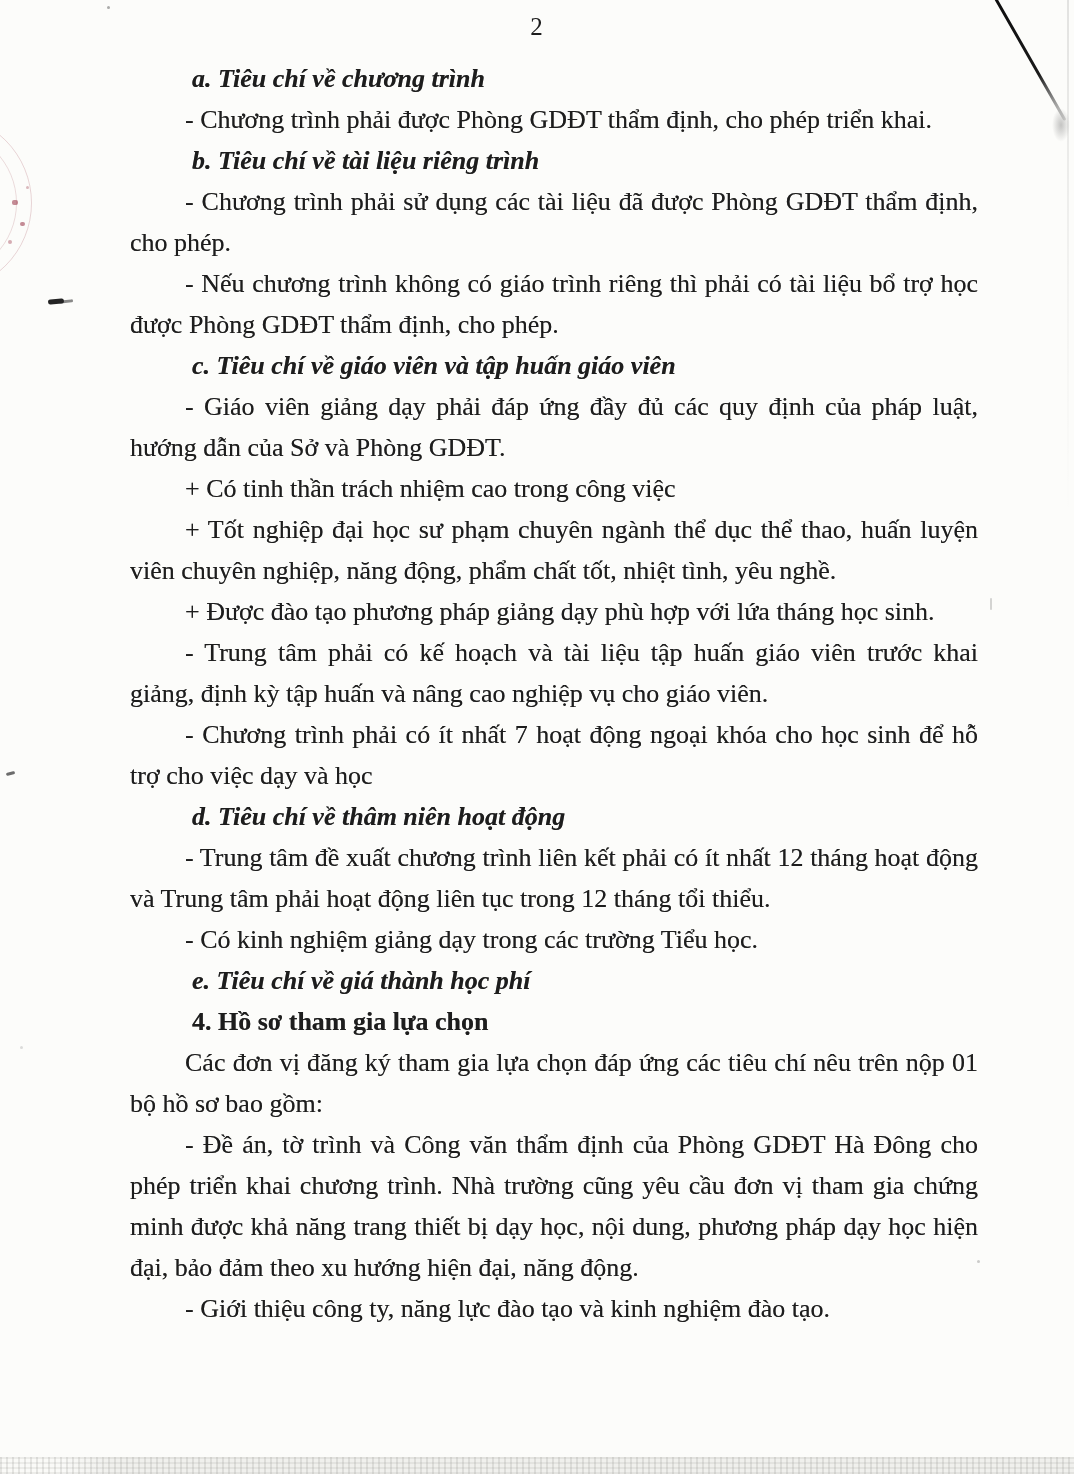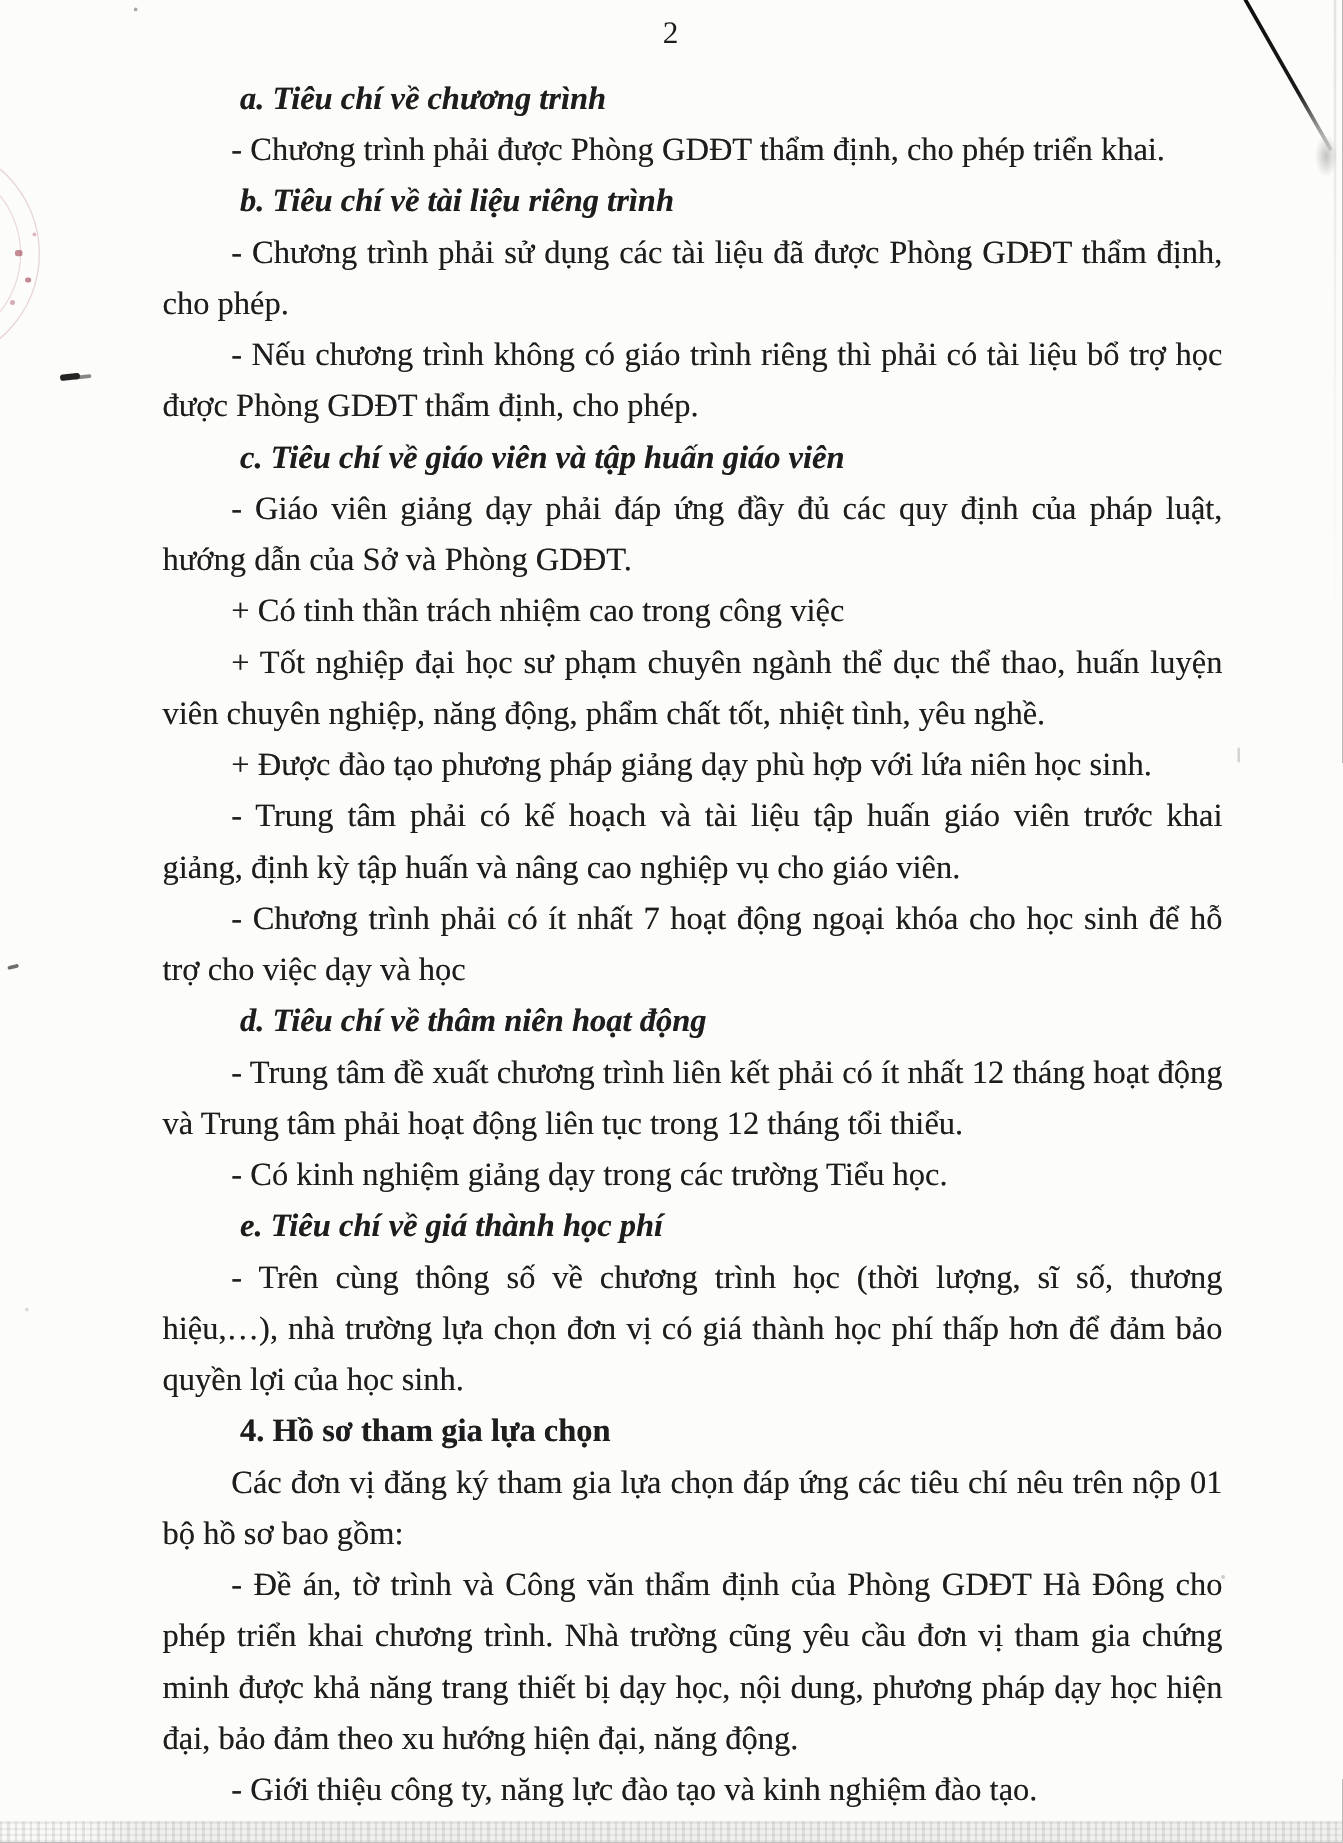--- a/index.html
+++ b/index.html
@@ -94,27 +94,26 @@
   <div class="content" id="doc-content">
       <p class="h">a. Tiêu chí về chương trình</p>
       <p>- Chương trình phải được Phòng GDĐT thẩm định, cho phép triển khai.</p>
       <p class="h">b. Tiêu chí về tài liệu riêng trình</p>
       <p>- Chương trình phải sử dụng các tài liệu đã được Phòng GDĐT thẩm định, cho phép.</p>
       <p>- Nếu chương trình không có giáo trình riêng thì phải có tài liệu bổ trợ học được Phòng GDĐT thẩm định, cho phép.</p>
       <p class="h">c. Tiêu chí về giáo viên và tập huấn giáo viên</p>
       <p>- Giáo viên giảng dạy phải đáp ứng đầy đủ các quy định của pháp luật, hướng dẫn của Sở và Phòng GDĐT.</p>
       <p>+ Có tinh thần trách nhiệm cao trong công việc</p>
       <p>+ Tốt nghiệp đại học sư phạm chuyên ngành thể dục thể thao, huấn luyện viên chuyên nghiệp, năng động, phẩm chất tốt, nhiệt tình, yêu nghề.</p>
-      <p>+ Được đào tạo phương pháp giảng dạy phù hợp với lứa niên học sinh.</p>
+      <p>+ Được đào tạo phương pháp giảng dạy phù hợp với lứa tháng học sinh.</p>
       <p>- Trung tâm phải có kế hoạch và tài liệu tập huấn giáo viên trước khai giảng, định kỳ tập huấn và nâng cao nghiệp vụ cho giáo viên.</p>
       <p>- Chương trình phải có ít nhất 7 hoạt động ngoại khóa cho học sinh để hỗ trợ cho việc dạy và học</p>
       <p class="h">d. Tiêu chí về thâm niên hoạt động</p>
       <p>- Trung tâm đề xuất chương trình liên kết phải có ít nhất 12 tháng hoạt động và Trung tâm phải hoạt động liên tục trong 12 tháng tổi thiểu.</p>
       <p>- Có kinh nghiệm giảng dạy trong các trường Tiểu học.</p>
       <p class="h">e. Tiêu chí về giá thành học phí</p>
-      <p>- Trên cùng thông số về chương trình học (thời lượng, sĩ số, thương hiệu,…), nhà trường lựa chọn đơn vị có giá thành học phí thấp hơn để đảm bảo quyền lợi của học sinh.</p>
       <p class="hb">4. Hồ sơ tham gia lựa chọn</p>
       <p>Các đơn vị đăng ký tham gia lựa chọn đáp ứng các tiêu chí nêu trên nộp 01 bộ hồ sơ bao gồm:</p>
       <p>- Đề án, tờ trình và Công văn thẩm định của Phòng GDĐT Hà Đông cho phép triển khai chương trình. Nhà trường cũng yêu cầu đơn vị tham gia chứng minh được khả năng trang thiết bị dạy học, nội dung, phương pháp dạy học hiện đại, bảo đảm theo xu hướng hiện đại, năng động.</p>
       <p>- Giới thiệu công ty, năng lực đào tạo và kinh nghiệm đào tạo.</p>
     </div>
 
 </div>
 
 </body></html>

